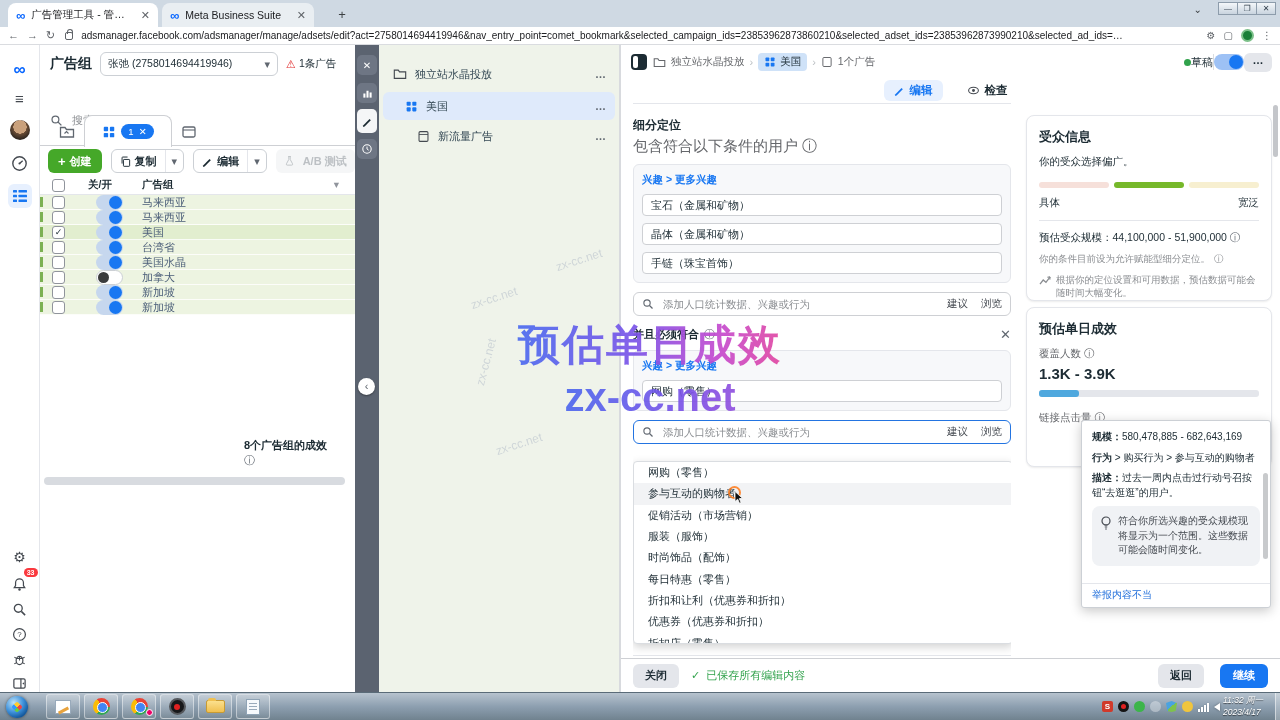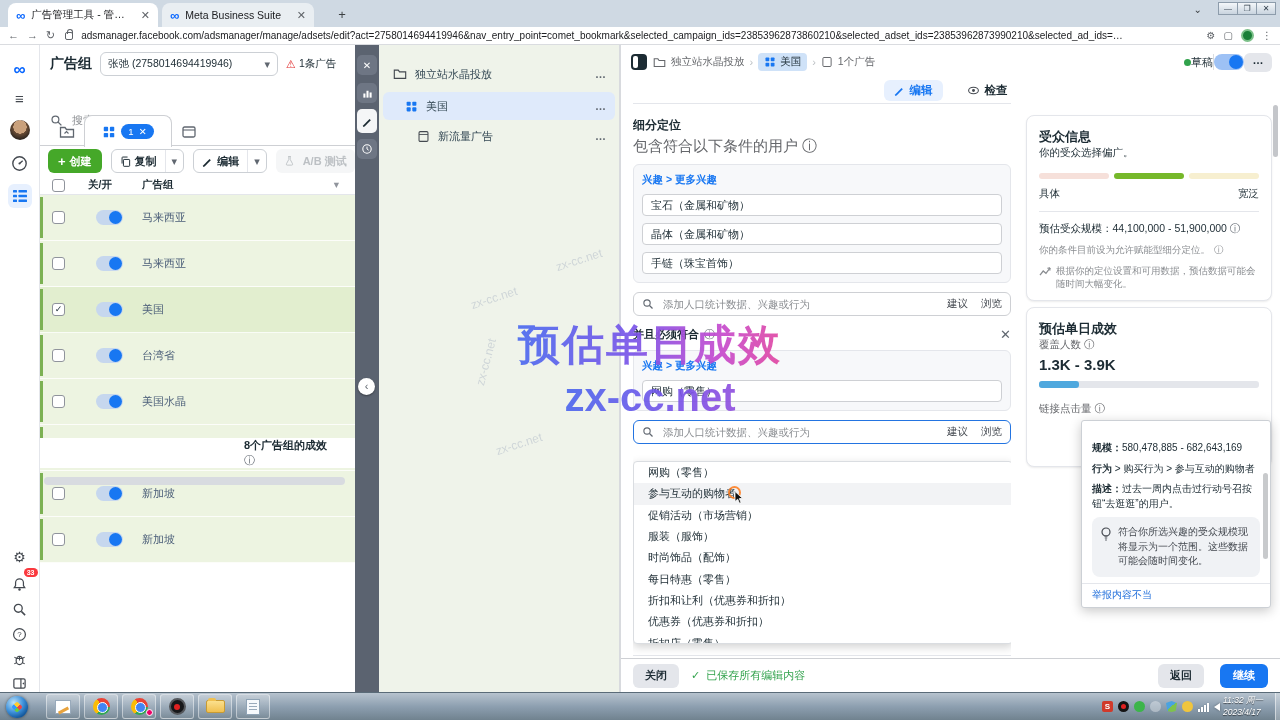--- a/index.html
+++ b/index.html
@@ -68,21 +68,21 @@
     padding:0 10px;gap:4px;}
   .wbtn{background:#fff;border:1px solid #ccd0d5;border-radius:6px;height:24px;display:flex;align-items:center;font-weight:bold;}
   .wbtn .seg{padding:0 8px;display:flex;align-items:center;gap:4px;height:100%;}
   .wbtn .car{border-left:1px solid #e4e6eb;padding:0 6px;height:100%;display:flex;align-items:center;color:#606770;}
   .dbtn{background:#f5f6f7;border:none;color:#bcc0c4;border-radius:6px;height:24px;display:flex;align-items:center;
     gap:8px;padding:0 8px;font-weight:bold;}
   .thead{position:absolute;top:131px;left:0;right:0;height:19px;border-bottom:1px solid #e4e6eb;
     font-weight:bold;font-size:10.5px;color:#1c2b33;}
   .thead .cb{left:12px;top:3px;}
   .rows{position:absolute;top:150px;left:0;right:0;}
-  .trow{position:relative;height:46px;background:#edf4e1;border-bottom:1px solid rgba(255,255,255,.8);
+  .trow{position:relative;height:15px;background:#edf4e1;border-bottom:1px solid rgba(255,255,255,.8);
     display:flex;align-items:center;}
   .trow.sel{background:#e2eecf;}
   .trow::before{content:"";position:absolute;left:0;top:2px;bottom:2px;width:3px;background:#7cb153;}
   .cb{width:13px;height:13px;border:1.5px solid #90949c;border-radius:3px;background:#fff;position:absolute;
     font-size:9px;line-height:11px;text-align:center;color:#1c2b33;font-weight:bold;}
   .trow .cb{left:12px;}
   .tgcell{position:absolute;left:40px;width:58px;display:flex;justify-content:center;}
   .toggle{width:27px;height:15px;border-radius:8px;position:relative;}
   .toggle.on{background:#c6d7ee;}
   .toggle.on::after{content:"";position:absolute;right:1px;top:1px;width:13px;height:13px;border-radius:50%;background:#1877f2;}
@@ -152,34 +152,34 @@
   .saved{color:#31a24c;display:flex;gap:6px;align-items:center;font-size:11px;}
   .blue{background:#1877f2;color:#fff;border-radius:6px;height:24px;display:flex;align-items:center;padding:0 13px;font-weight:bold;margin-left:4px;}
   .vscroll{position:absolute;right:2px;top:60px;width:5px;height:52px;background:#c4c6ca;border-radius:3px;}
 
   
   .card{position:absolute;left:405px;width:246px;background:#fff;border:1px solid #e4e6eb;border-radius:8px;
     box-shadow:0 1px 2px rgba(0,0,0,.08);padding:12px;}
   .c1{top:70px;height:186px;}
   .c2{top:262px;height:160px;}
   .ctitle{font-weight:bold;font-size:13px;}
-  .csub{font-size:10.5px;}
+  .csub{margin-top:9px;font-size:10.5px;}
   .meter{display:flex;gap:5px;margin-top:13px;}
   .meter i{height:6px;border-radius:3px;flex:1;}
   .m1{background:#f6e0da;} .m2{background:#76b82a;} .m3{background:#f7efd0;}
   .mlab{display:flex;margin-top:8px;font-size:10.5px;}
   .mlab span:last-child{margin-left:auto;}
   .cdiv{border-top:1px solid #e4e6eb;margin:10px 0;}
   .sz{font-size:10.5px;}
   .gnote{color:#8a8d91;font-size:9.5px;margin-top:8px;display:flex;gap:4px;align-items:flex-start;line-height:1.35;}
   .reach{font-weight:bold;font-size:15px;margin-top:4px;}
   .pbar{height:7px;background:#e4e6eb;border-radius:3px;margin-top:8px;position:relative;}
   .pbar::before{content:"";position:absolute;left:0;top:0;bottom:0;width:40px;background:#4fa8de;border-radius:3px;}
   .tip{position:absolute;left:460px;top:375px;width:190px;height:188px;background:#fff;border:1px solid #ccd0d5;
-    border-radius:3px;box-shadow:0 3px 12px rgba(0,0,0,.22);z-index:15;padding:20px 10px 0;font-size:10px;line-height:1.45;}
+    border-radius:3px;box-shadow:0 3px 12px rgba(0,0,0,.22);z-index:15;padding:9px 10px 0;font-size:10px;line-height:1.45;}
   .tip .trow2{margin-bottom:6px;color:#1c2b33;}
   .tipbox{background:#f0f2f5;border-radius:8px;padding:8px;display:flex;gap:6px;color:#444950;}
   .report{position:absolute;left:0;right:0;bottom:0;height:24px;border-top:1px solid #e4e6eb;display:flex;
     align-items:center;padding-left:10px;color:#216fdb;font-size:10px;}
   .tscroll{position:absolute;right:2px;top:52px;width:5px;height:86px;background:#c8cacc;border-radius:3px;}
 
   
   .wm{position:absolute;left:500px;top:272px;width:300px;text-align:center;z-index:50;pointer-events:none;
     font-weight:bold;opacity:.92;}
   .wm .l1{font-size:42px;letter-spacing:2px;background:linear-gradient(95deg,#4a6cf0 5%,#7b54e8 45%,#c44bd0 72%,#e4489e 95%);

